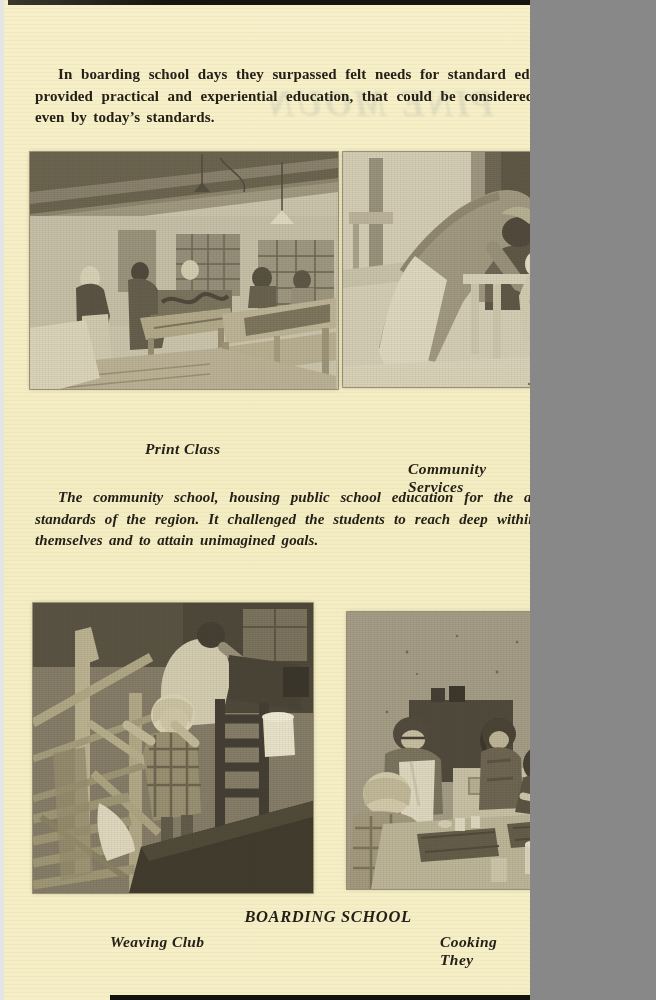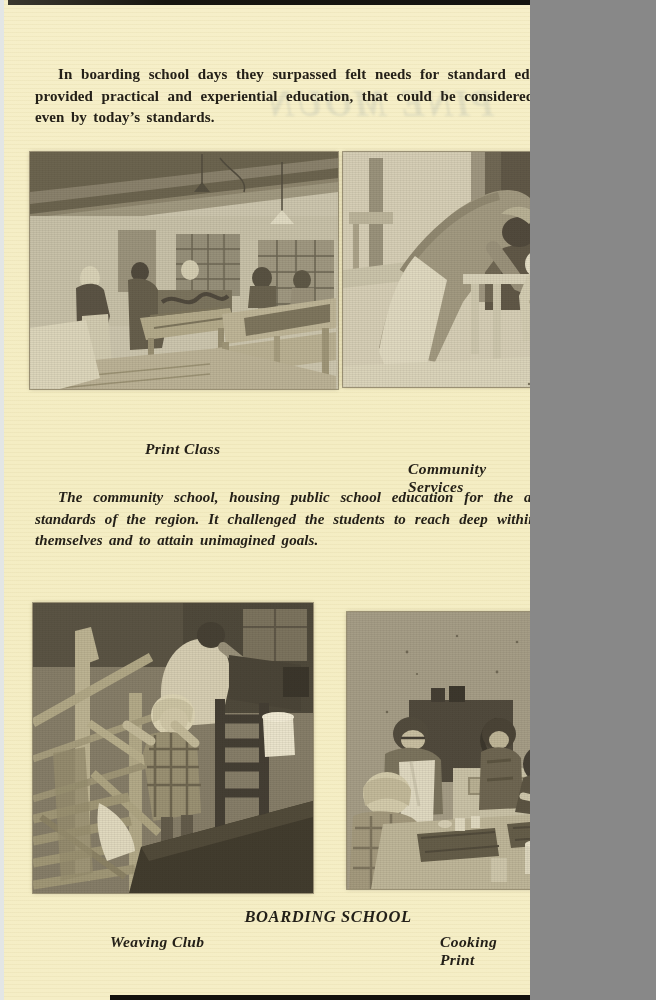--- a/index.html
+++ b/index.html
@@ -310,14 +310,14 @@
       <rect x="144" y="246" width="16" height="24" fill="#c9c2a8"></rect>
       <rect x="108" y="206" width="10" height="13" fill="#ddd7c0"></rect>
       <rect x="124" y="204" width="9" height="12" fill="#ddd7c0"></rect>
       <ellipse cx="98" cy="212" rx="7" ry="4" fill="#d2cbb2"></ellipse>
     </svg>
     <div class="grain"></div>
   </div>
 
   <div class="sec-title" id="title2">BOARDING SCHOOL</div>
   <div class="sub-caption" id="cap-weaving">Weaving Club</div>
-  <div class="sub-caption" id="cap-cooking">Cooking Print</div>
+  <div class="sub-caption" id="cap-cooking">Cooking They</div>
 </div>
 
 </body></html>

